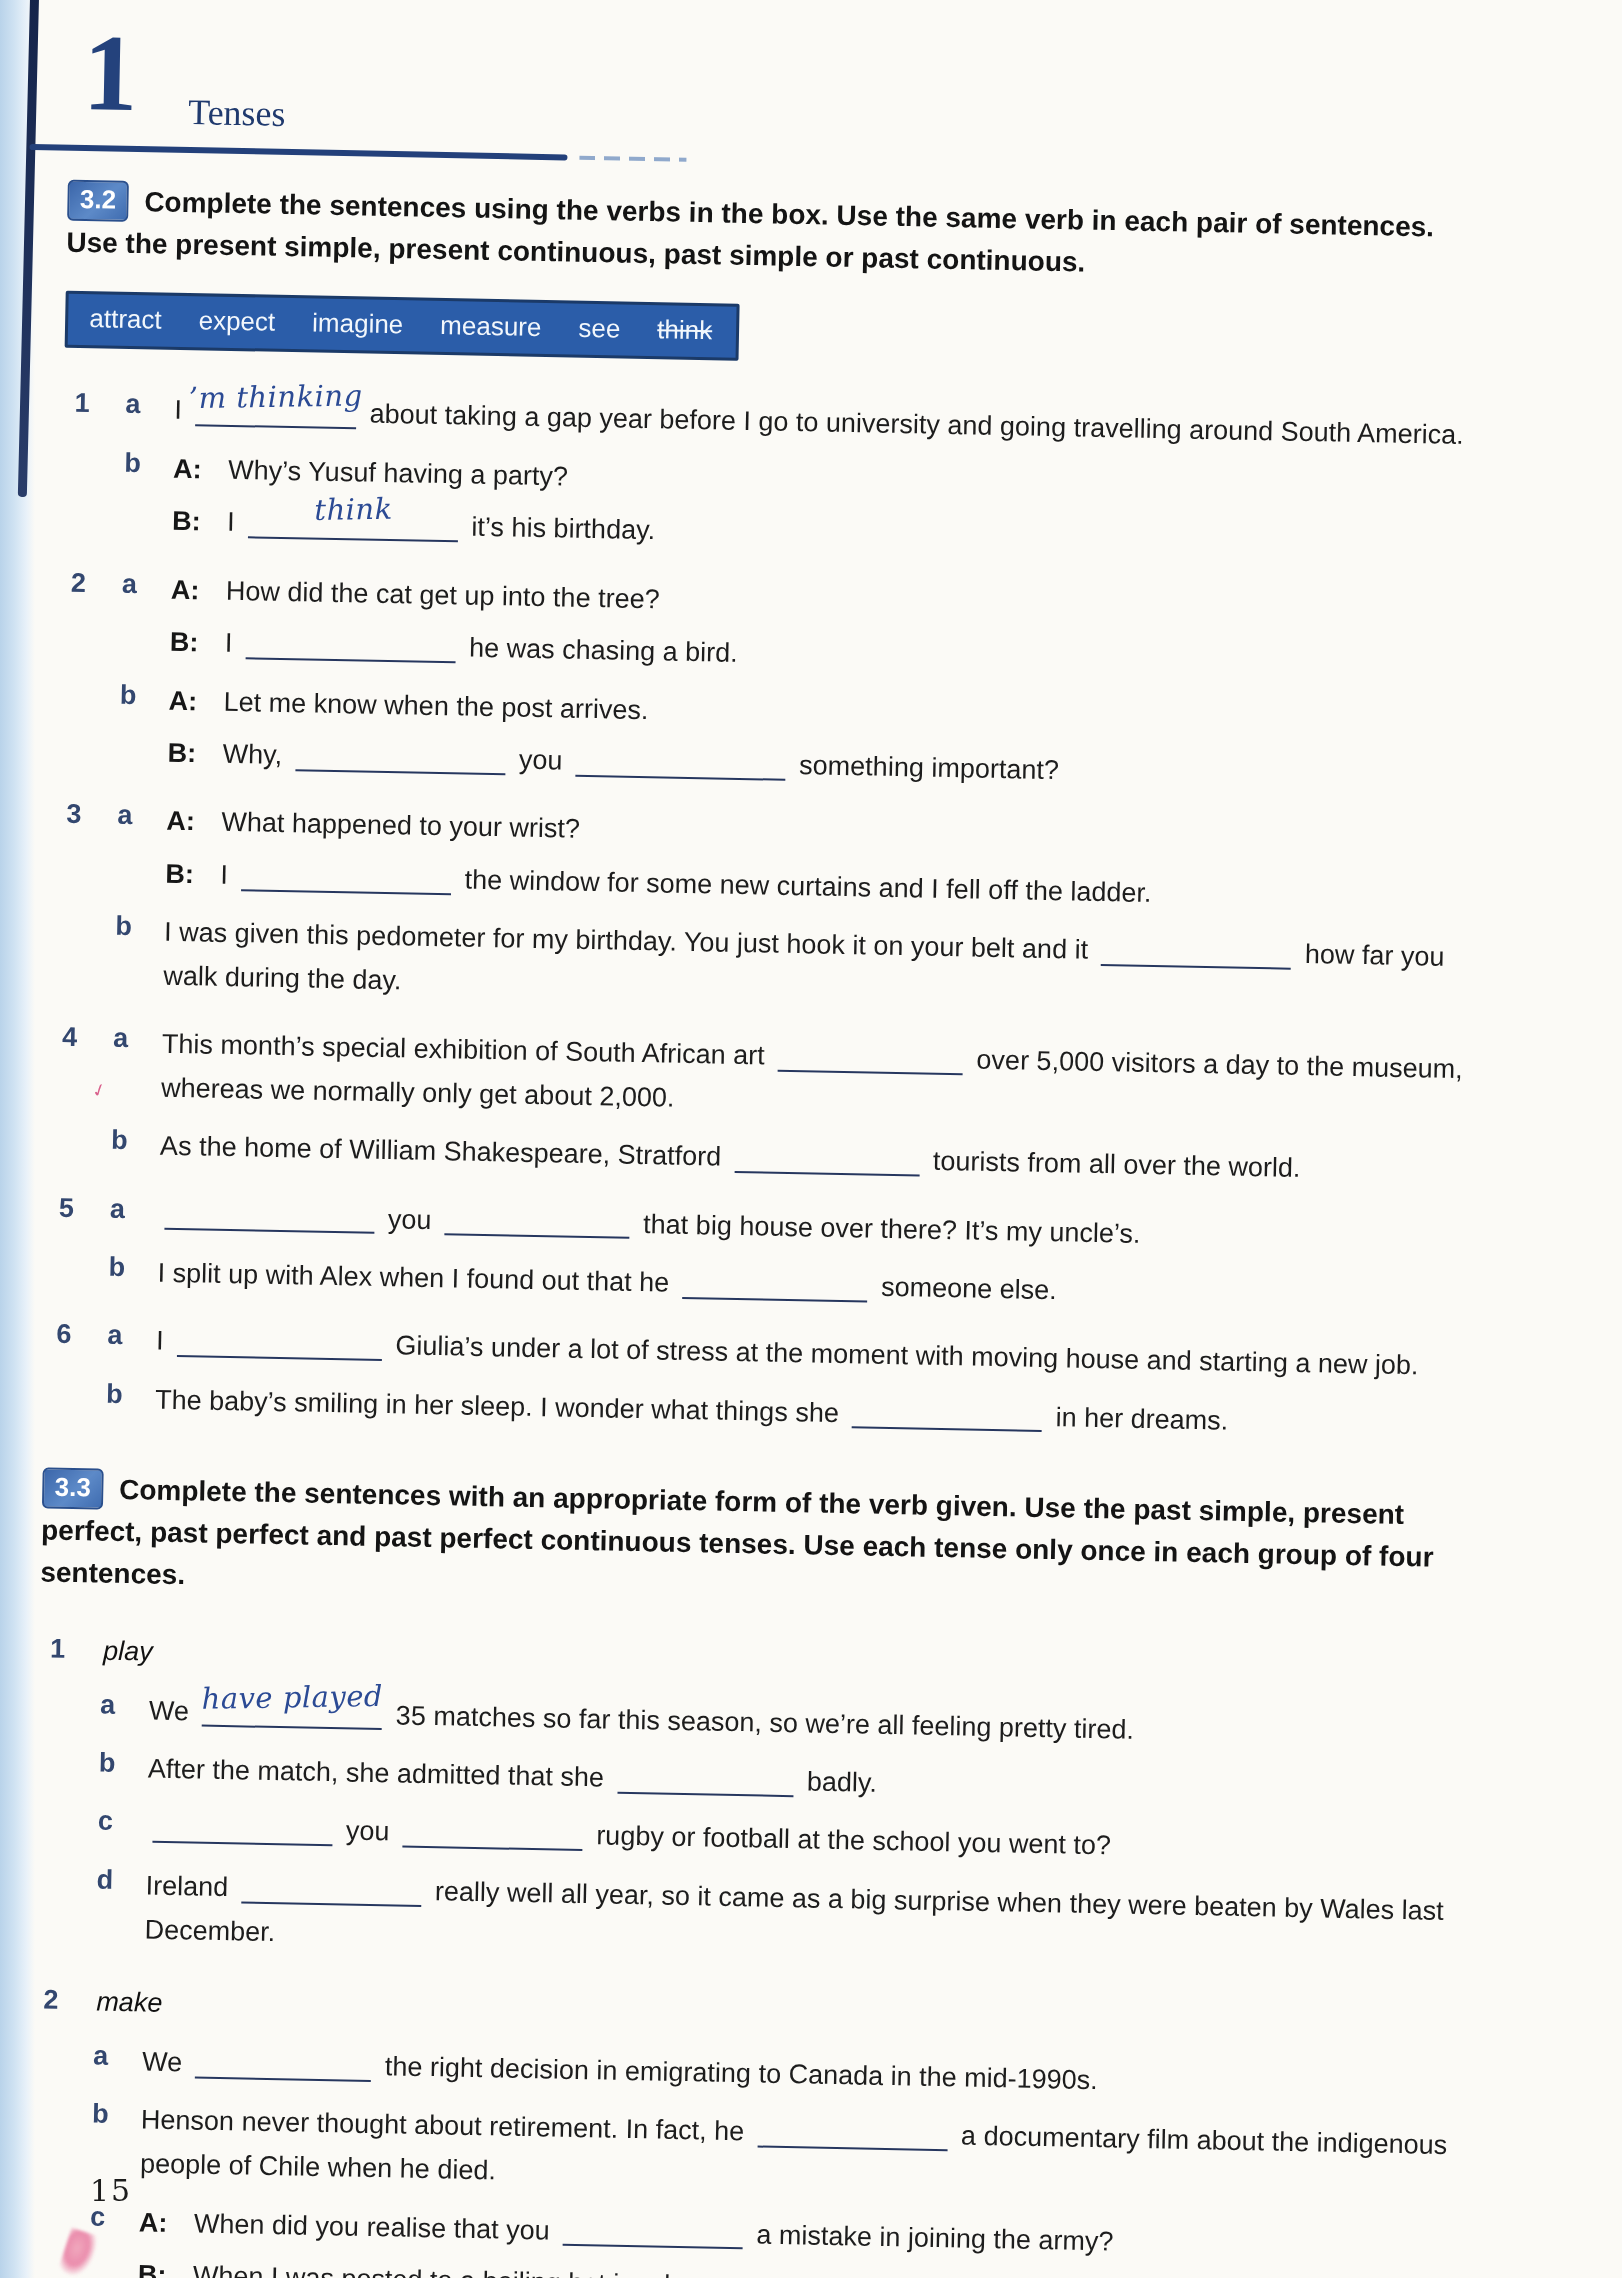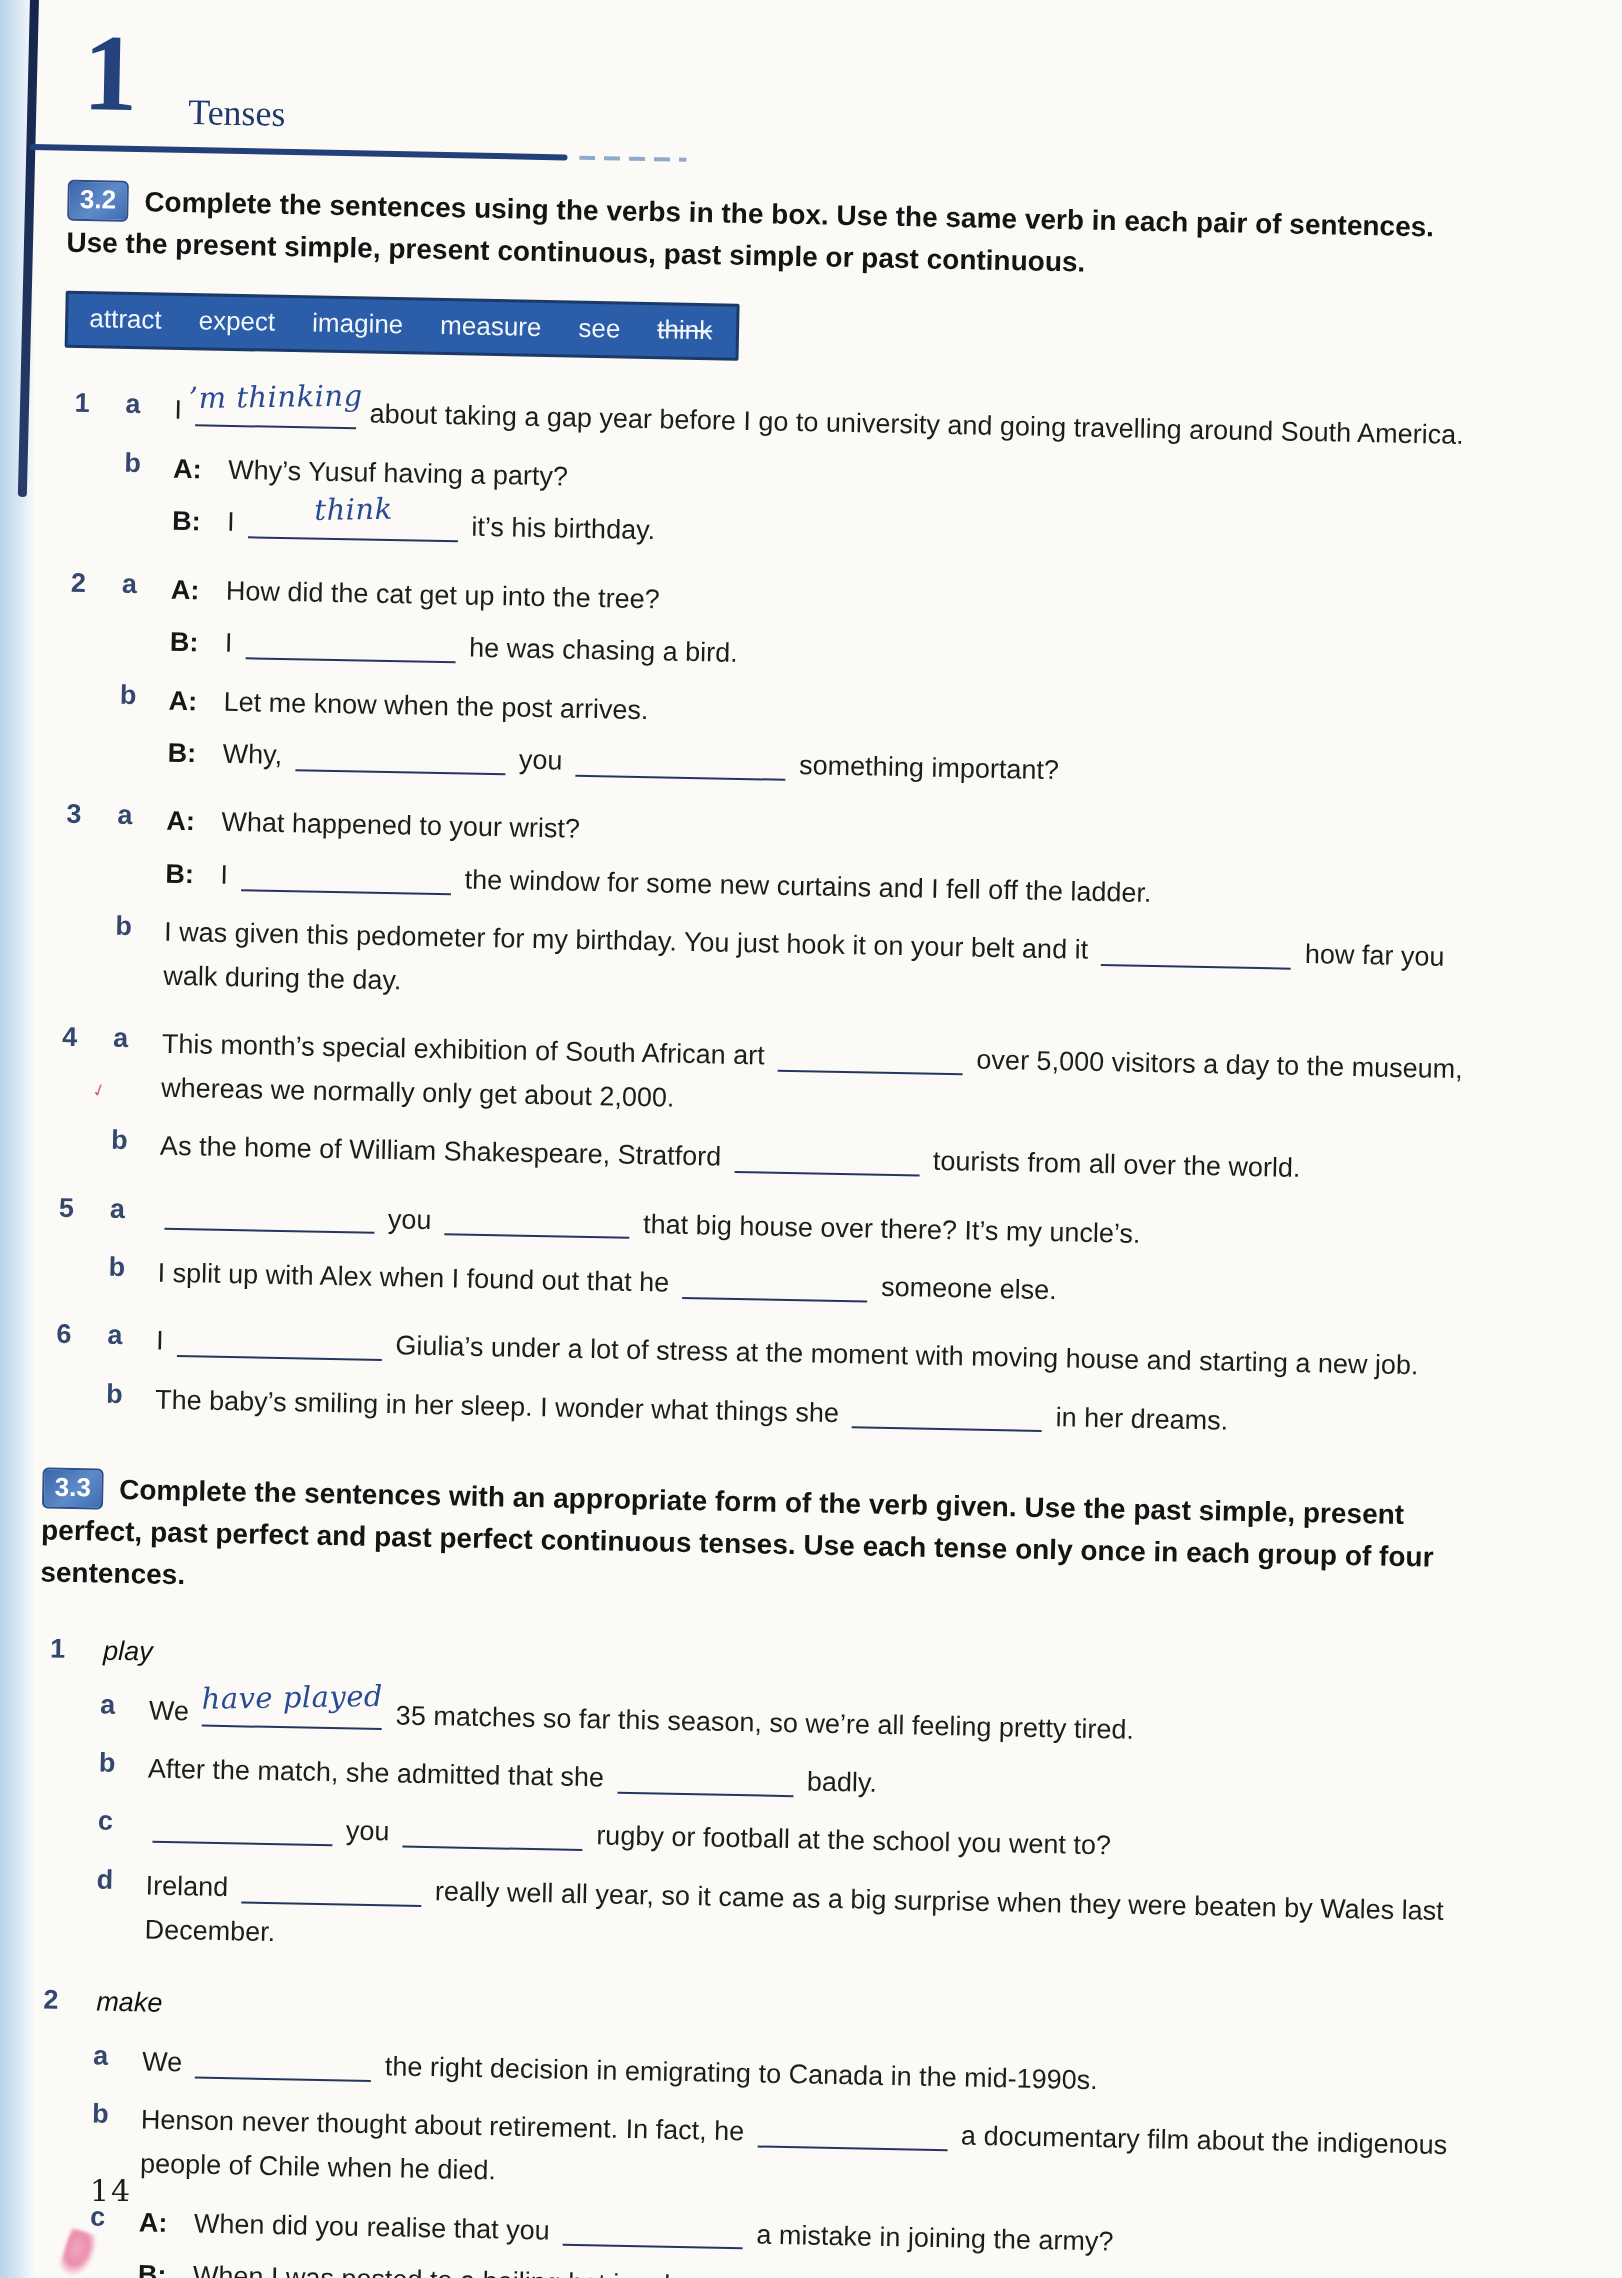--- a/index.html
+++ b/index.html
@@ -309,14 +309,14 @@
             </div>
           </div>
         </div>
       </div>
     </div>
 
 </div>
 
 <div class="pink-tick">✓</div>
 <div class="pink-smudge"></div>
-<div class="page-number">14</div>
+<div class="page-number">15</div>
 
 
 </body></html>

